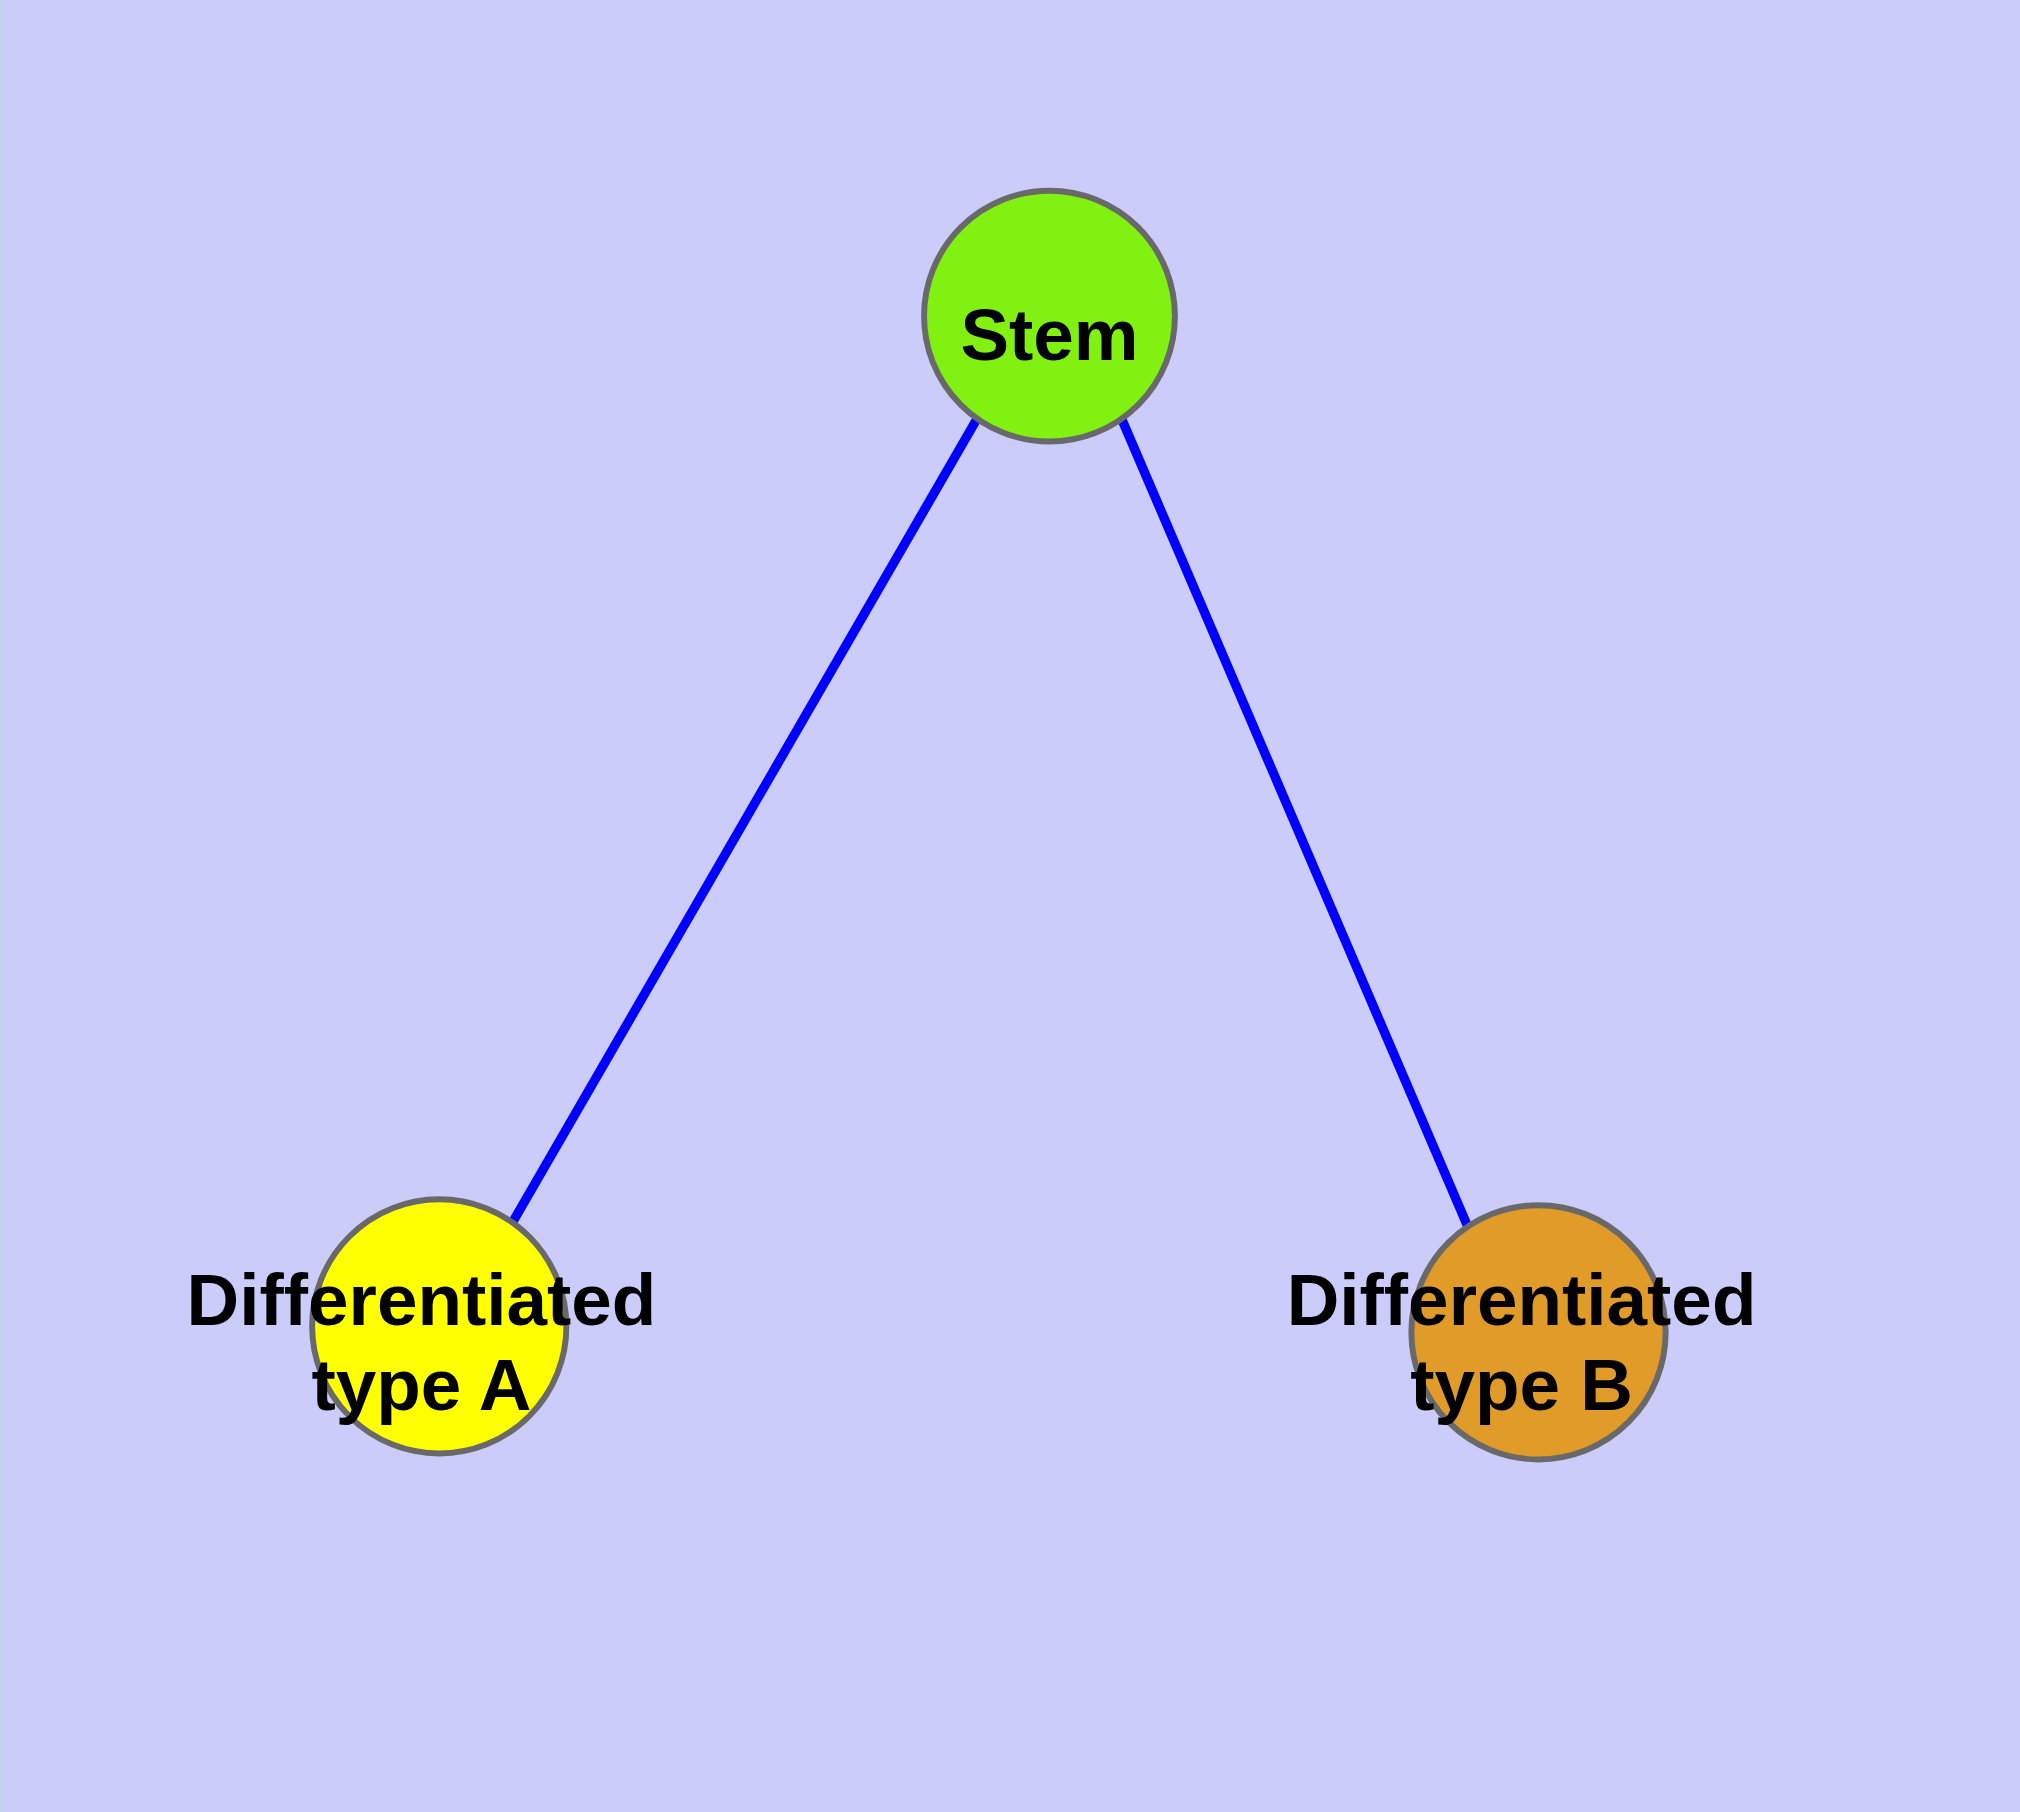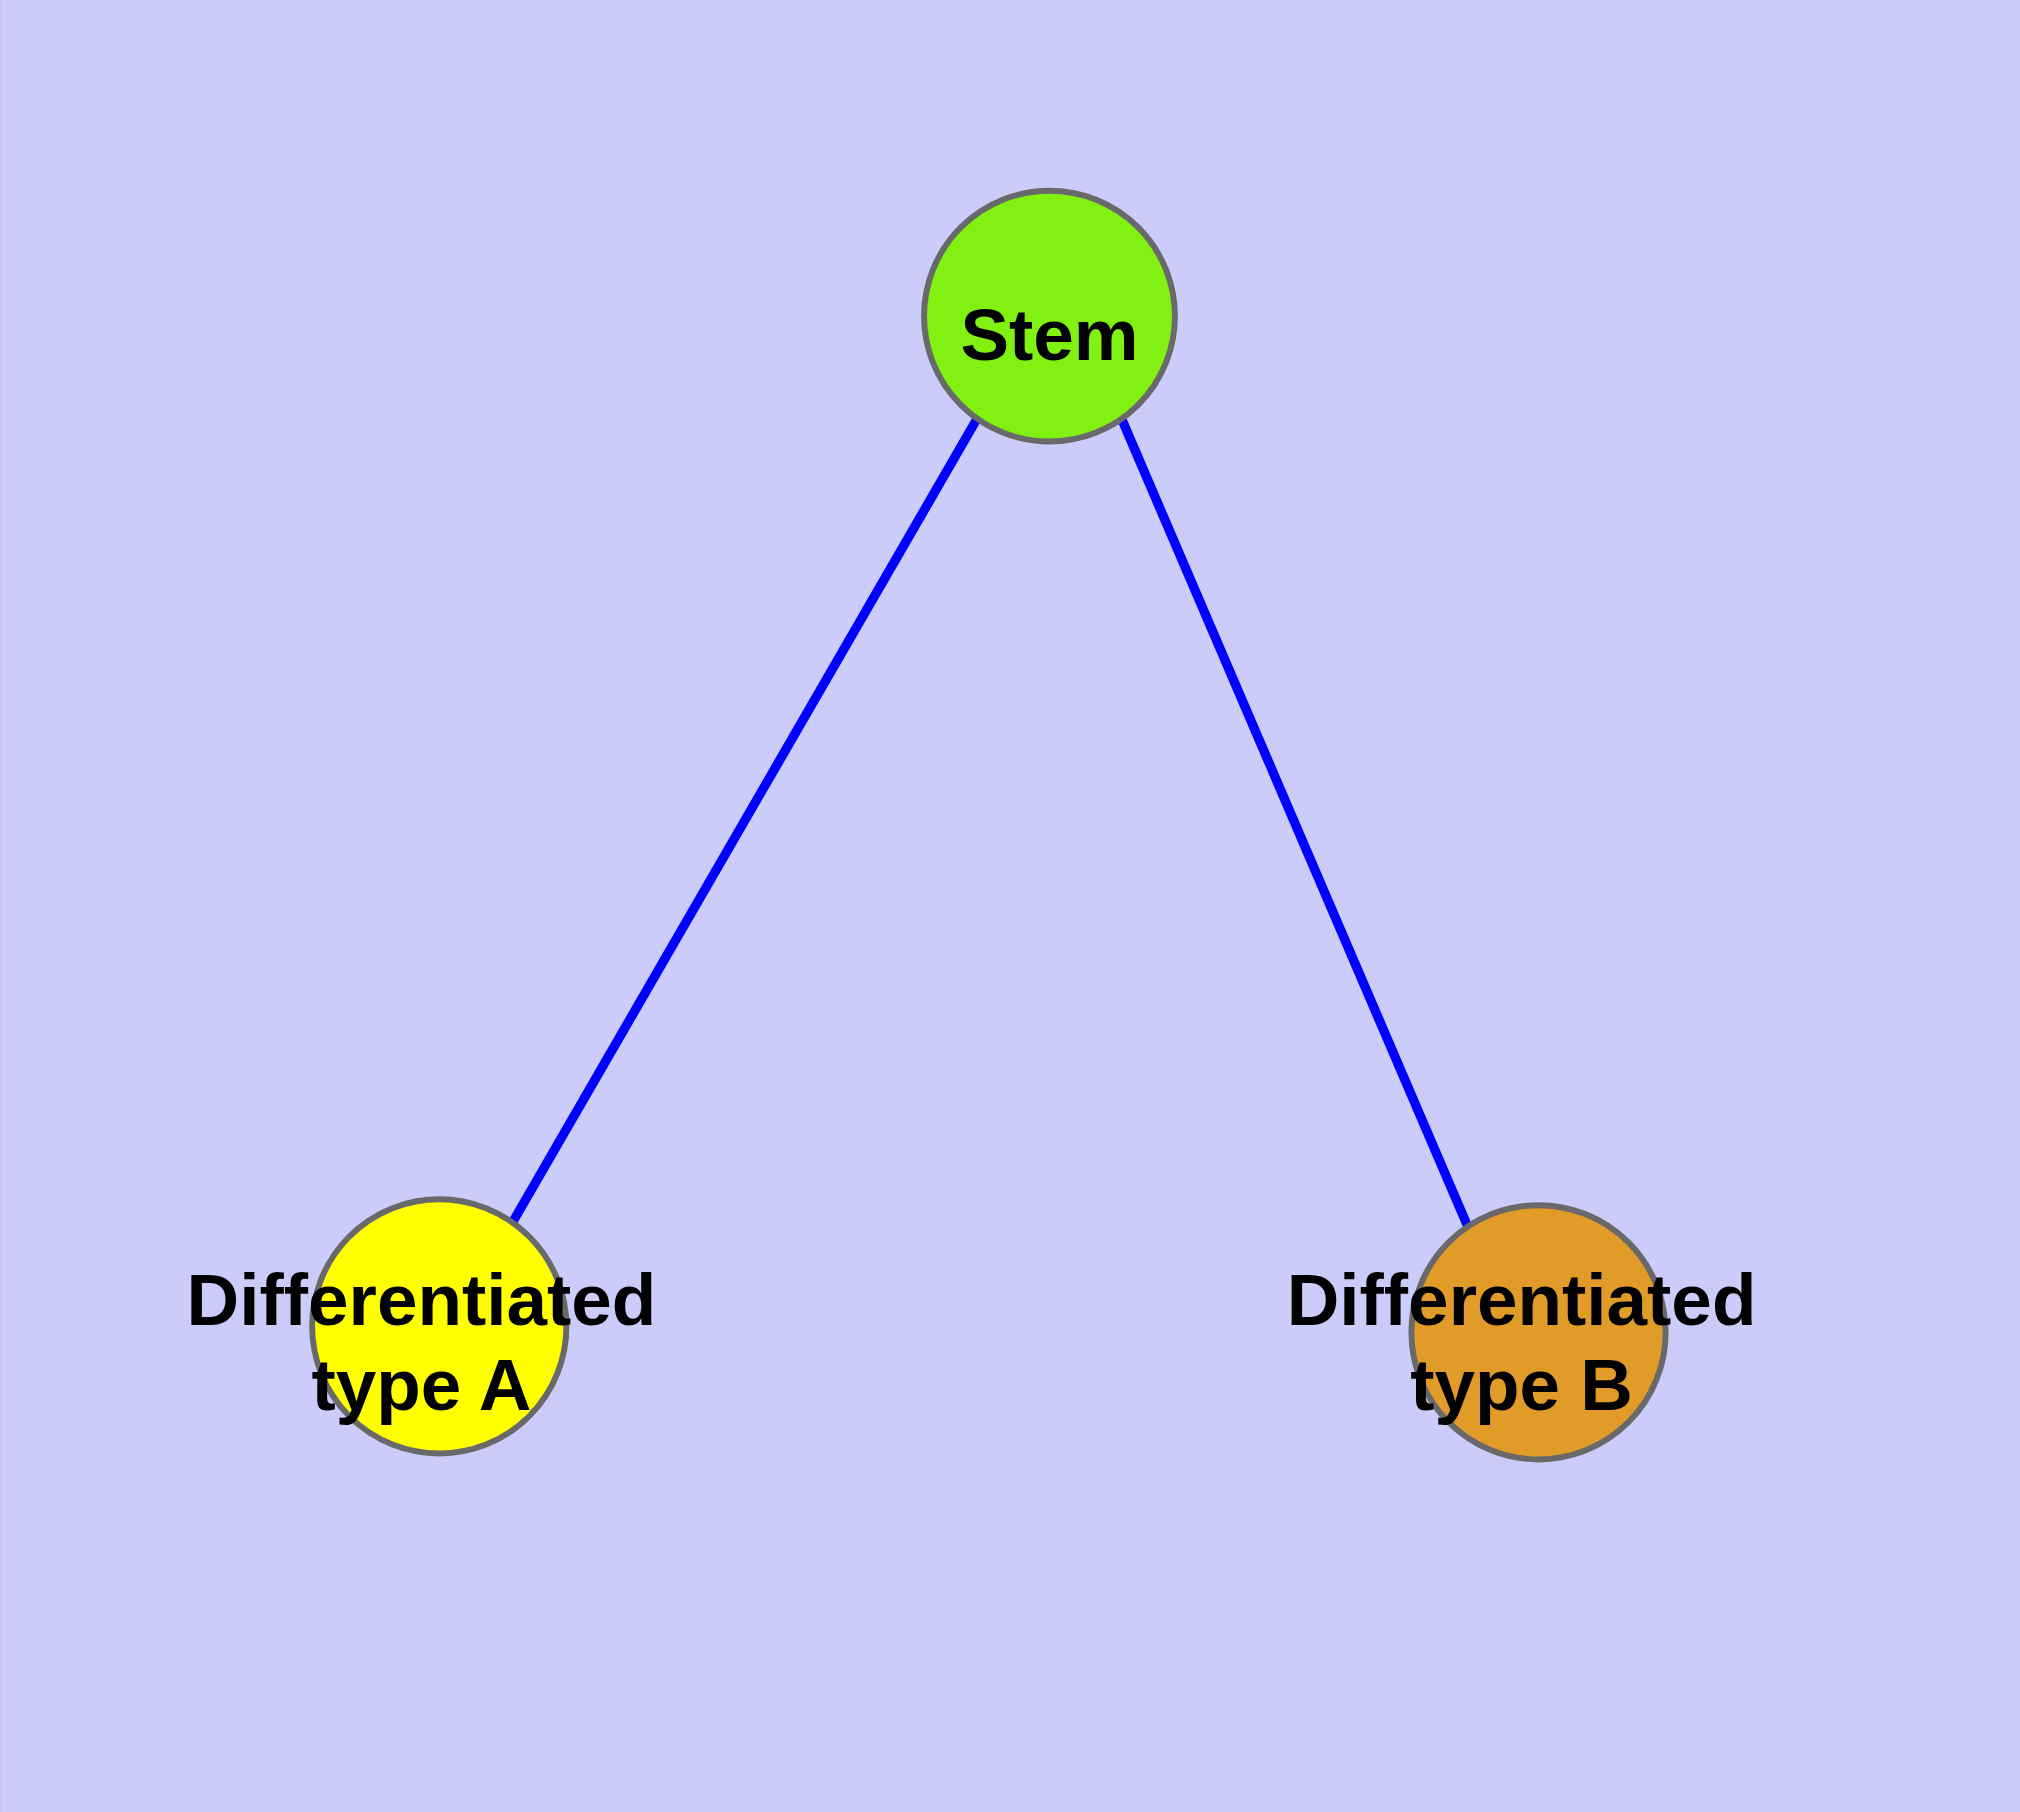--- a/index.html
+++ b/index.html
@@ -27,21 +27,21 @@
     font-weight: bold;
     fill: #000000;
     text-anchor: middle;
     dominant-baseline: middle;
     paint-order: normal;
   }
 </style>
 </head>
 <body>
 
-<div id="canvas" style="width: 2021px; height: 1812px; background: #fca5a5;">
+<div id="canvas" style="width: 2021px; height: 1812px; background: #86efac;">
   <svg id="graph-svg" viewBox="0 0 2384 2138" xmlns="http://www.w3.org/2000/svg" style="width: 2021px; height: 1812px;">
 
     <rect id="bg-rect" x="0" y="0" width="2384" height="2138" fill="#ccccfa"></rect>
 
     <g id="edges-group">
         <line x1="1152" y1="495" x2="604" y2="1443" stroke="#0000ff" stroke-width="11" stroke-linecap="butt"></line>
         <line x1="1323" y1="494" x2="1731" y2="1446" stroke="#0000ff" stroke-width="11" stroke-linecap="butt"></line>
       </g>
 
     <g id="nodes-group">

